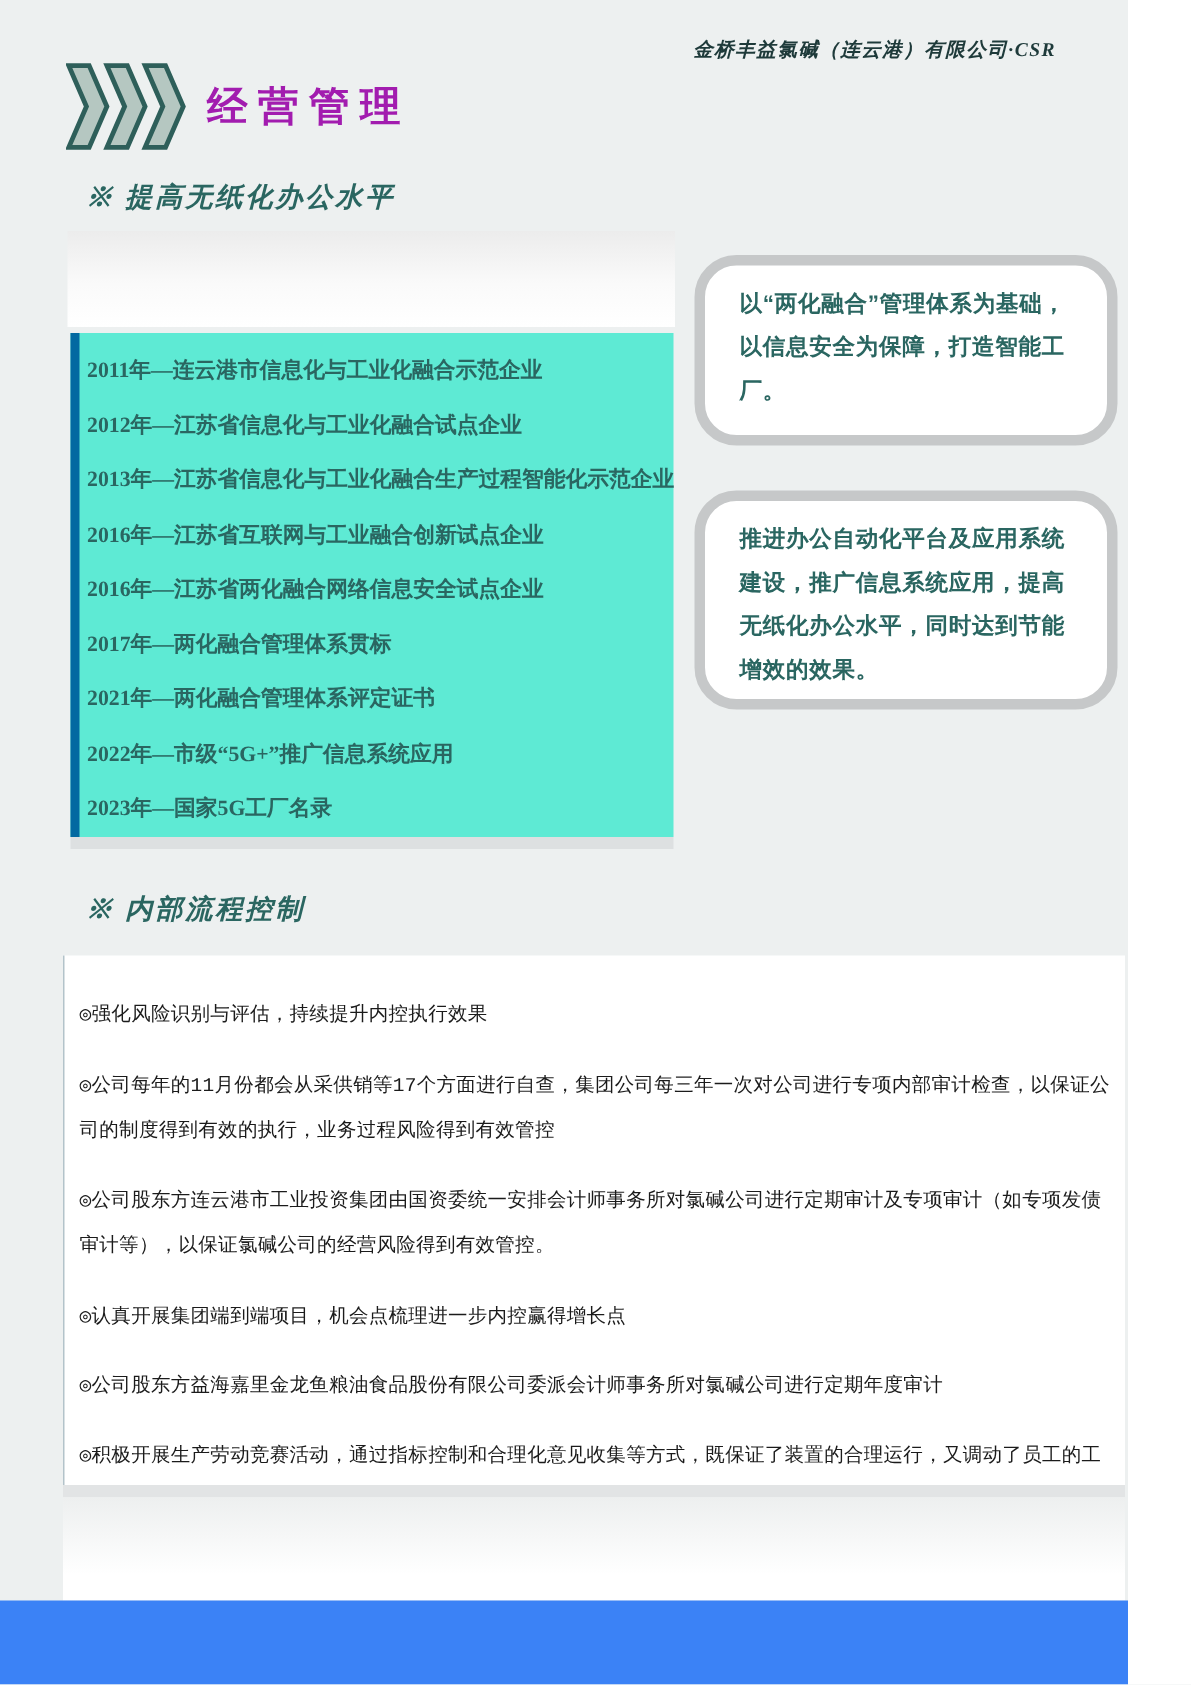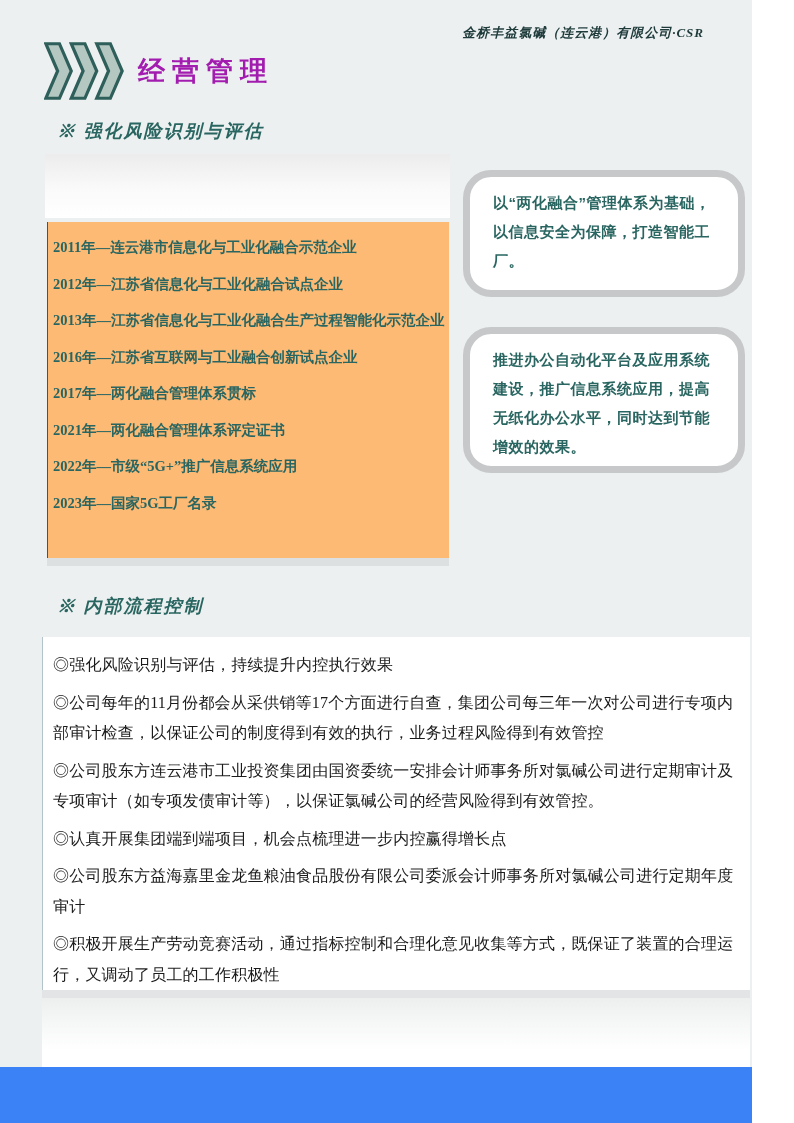--- a/index.html
+++ b/index.html
@@ -27,21 +27,21 @@
     font-size:18px;color:#2a6661;letter-spacing:2px;
   }
   #heading1{left:57px;top:119px;}
   #heading2{left:57px;top:594px;}
   .placeholder-box{
     position:absolute;left:45px;top:154px;width:405px;height:64px;
     background:linear-gradient(180deg,#ececec 0%,#fafafa 55%,#ffffff 100%);
   }
   .milestone-box{
     position:absolute;left:47px;top:222px;width:402px;height:336px;
-    background:#fdba74;border-left:1px solid #0369a1;
+    background:#5eead4;border-left:6px solid #0369a1;
     box-sizing:border-box;padding:7px 0 0 5px;
   }
   .milestone{
     height:36.5px;line-height:36.5px;white-space:nowrap;
     font-family:"Liberation Serif",serif;font-weight:bold;
     font-size:14.5px;color:#2a6661;
   }
   .milestone-strip{
     position:absolute;left:47px;top:558px;width:402px;height:8px;
     background:#dde0e1;
@@ -54,22 +54,22 @@
     font-size:15px;line-height:29px;color:#2a6661;letter-spacing:0.5px;
   }
   #bubble1{top:170px;height:127px;}
   #bubble2{top:327px;height:146px;}
   .bullets-box{
     position:absolute;left:42px;top:637px;width:708px;height:353px;
     background:#ffffff;border-left:1px solid #b3c3ca;
     box-sizing:border-box;padding:9px 10px 0 10px;
   }
   .bullet{
-    font-family:Liberation Serif, serif;font-size:16px;color:#1b1b1b;
-    line-height:30.5px;margin:4px 0 7px 0;letter-spacing:0.2px;
+    font-family:Liberation Mono, monospace;font-size:13px;color:#1b1b1b;
+    line-height:30.5px;margin:16px 0 7px 0;letter-spacing:0.2px;
   }
   .bullets-strip{
     position:absolute;left:42px;top:990px;width:708px;height:8px;
     background:#e2e4e5;
   }
   .fade-box{
     position:absolute;left:42px;top:998px;width:708px;height:69px;
     background:linear-gradient(180deg,#edefef 0%,#ffffff 75%);
   }
   .footer{
@@ -90,29 +90,30 @@
 
   <div class="title-row">
     <svg width="80" height="62" viewBox="0 0 88 64">
       <polygon points="2,2 17,2 30,32 17,62 2,62 15,32" fill="#b5c7c1" stroke="#2e5f5a" stroke-width="3.5"></polygon>
       <polygon points="30,2 45,2 58,32 45,62 30,62 43,32" fill="#b5c7c1" stroke="#2e5f5a" stroke-width="3.5"></polygon>
       <polygon points="58,2 73,2 86,32 73,62 58,62 71,32" fill="#b5c7c1" stroke="#2e5f5a" stroke-width="3.5"></polygon>
     </svg>
     <div class="title-text">经营管理</div>
   </div>
 
-  <div class="section-heading" id="heading1">※ 强化风险识别与评估</div>
+  <div class="section-heading" id="heading1">※ 提高无纸化办公水平</div>
 
   <div class="placeholder-box"></div>
 
   <div class="milestone-box">
     <div class="milestone">2011年—连云港市信息化与工业化融合示范企业</div>
     <div class="milestone">2012年—江苏省信息化与工业化融合试点企业</div>
     <div class="milestone">2013年—江苏省信息化与工业化融合生产过程智能化示范企业</div>
     <div class="milestone">2016年—江苏省互联网与工业融合创新试点企业</div>
+    <div class="milestone">2016年—江苏省两化融合网络信息安全试点企业</div>
     <div class="milestone">2017年—两化融合管理体系贯标</div>
     <div class="milestone">2021年—两化融合管理体系评定证书</div>
     <div class="milestone">2022年—市级“5G+”推广信息系统应用</div>
     <div class="milestone">2023年—国家5G工厂名录</div>
   </div>
   <div class="milestone-strip"></div>
 
   <div class="bubble" id="bubble1">以“两化融合”管理体系为基础，以信息安全为保障，打造智能工厂。</div>
 
   <div class="bubble" id="bubble2">推进办公自动化平台及应用系统建设，推广信息系统应用，提高无纸化办公水平，同时达到节能增效的效果。</div>

